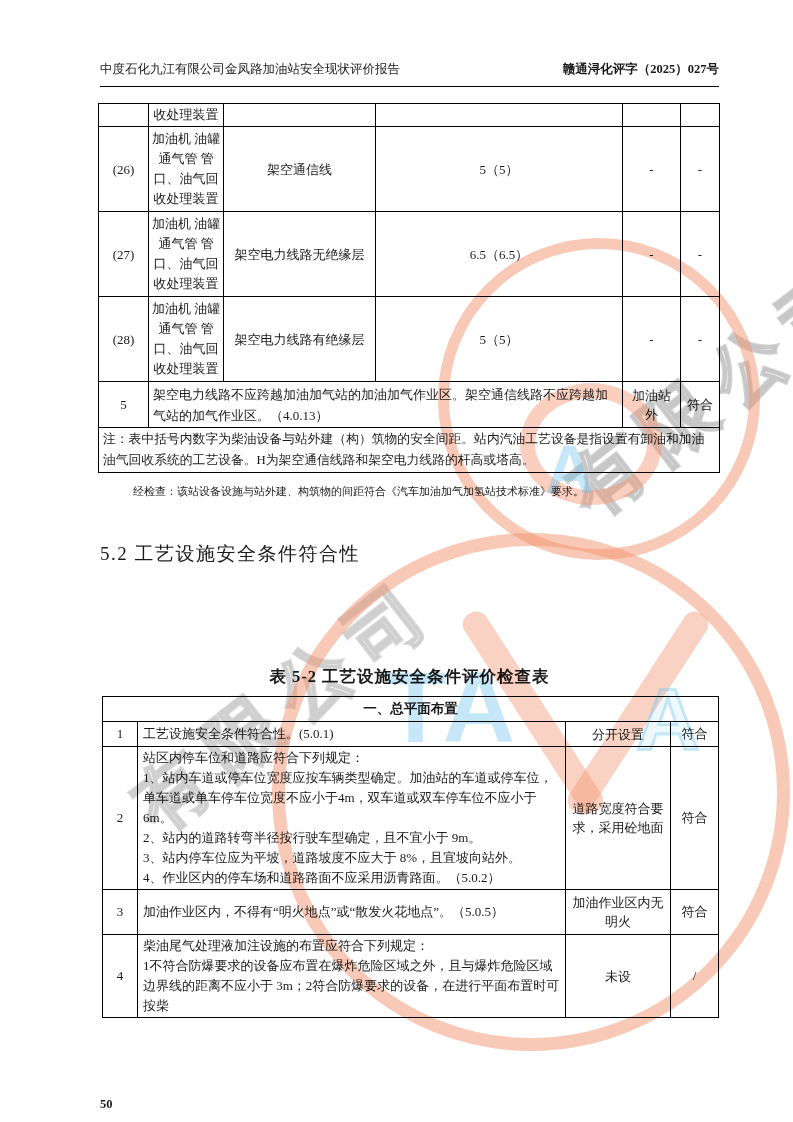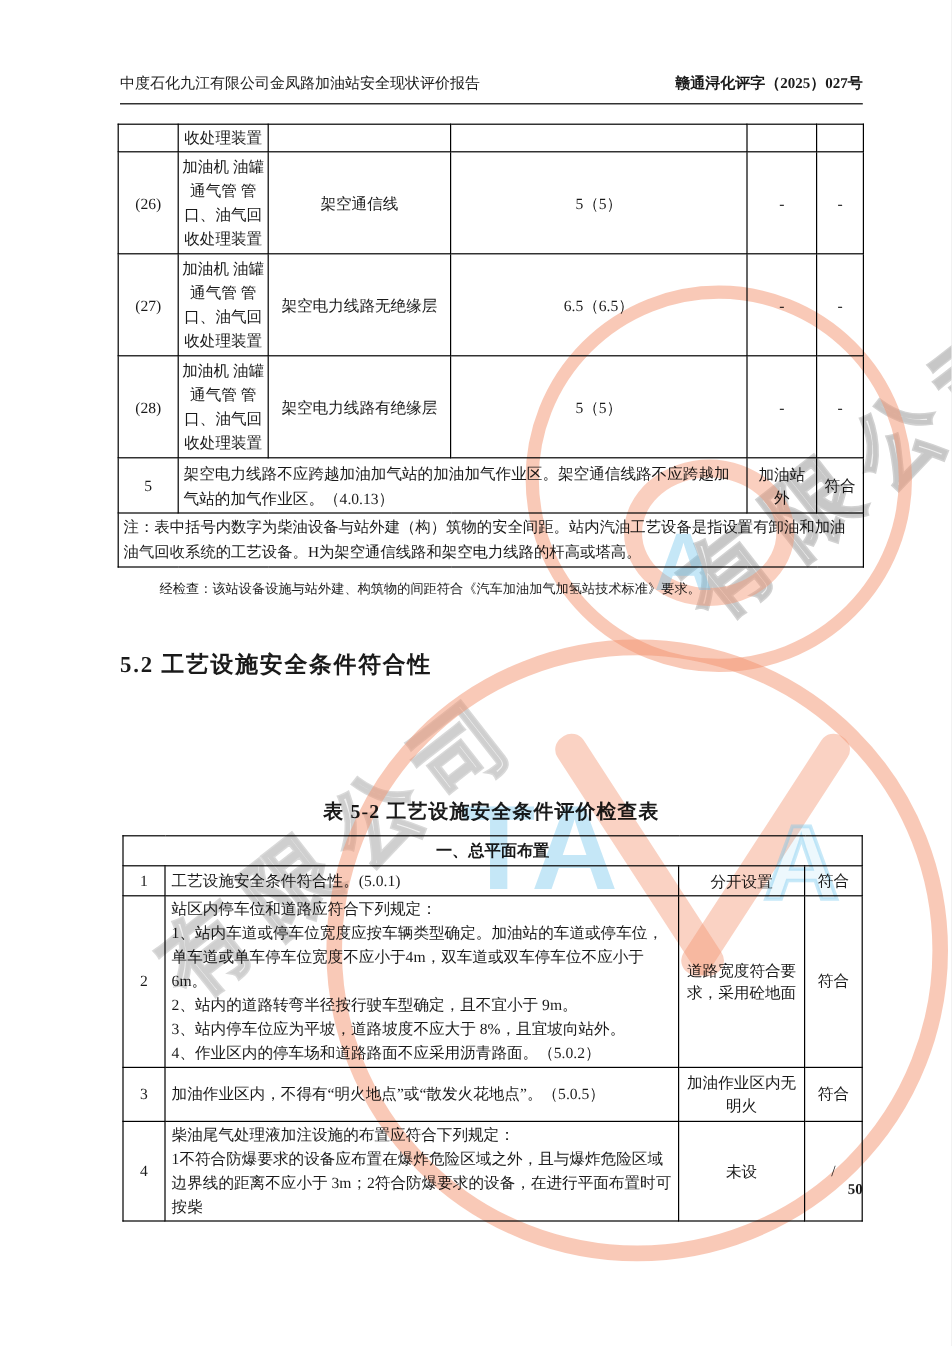--- a/index.html
+++ b/index.html
@@ -30,25 +30,25 @@
   .t2 .design{text-align:center;line-height:19px;}
   .t2 .concl{text-align:center;}
   .bold{font-weight:normal;}
   .ml{white-space:pre-line;}
 
   
   .para{position:absolute;left:100px;width:619px;margin:0;font-size:11px;line-height:34px;
         text-align:justify;text-indent:33px;}
   .p1{top:474px;}
   .p2{top:577px;}
-  .heading{position:absolute;left:100px;top:541px;margin:0;font-size:19px;font-weight:bold;
+  .heading{position:absolute;left:100px;top:541px;margin:0;font-size:19px;font-weight:normal;
            letter-spacing:1.5px;}
   .t2-title{position:absolute;left:100px;top:666px;width:619px;text-align:center;
             font-size:16.5px;font-weight:bold;letter-spacing:1px;}
-  .footer{position:absolute;left:100px;top:984px;width:619px;text-align:right;font-size:12.5px;font-weight:bold;}
+  .footer{position:absolute;left:100px;top:1097px;width:619px;text-align:left;font-size:12.5px;font-weight:bold;}
 
   
   .wm{position:absolute;inset:0;z-index:2;pointer-events:none;mix-blend-mode:multiply;}
   .wm *{position:absolute;}
   .wm-text{font-size:74px;font-weight:bold;letter-spacing:16px;color:rgba(140,140,140,0.15);
            -webkit-text-stroke:2.5px rgba(125,125,125,0.35);transform:rotate(-38deg);
            font-family:"Liberation Sans","DejaVu Sans",sans-serif;white-space:nowrap;}
   .ring{border-radius:50%;border-style:solid;border-color:rgba(243,148,112,0.50);}
   .ringA{left:438px;top:238px;width:300px;height:300px;border-width:11px;}
   .ringB{left:272px;top:533px;width:492px;height:492px;border-width:13px;}

